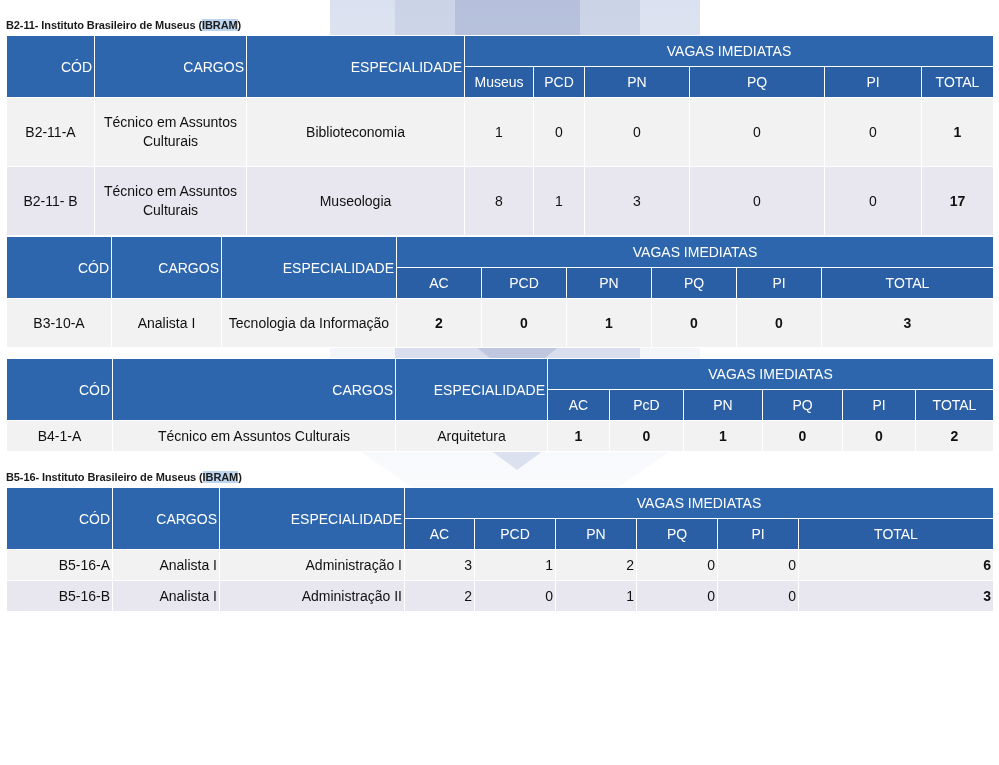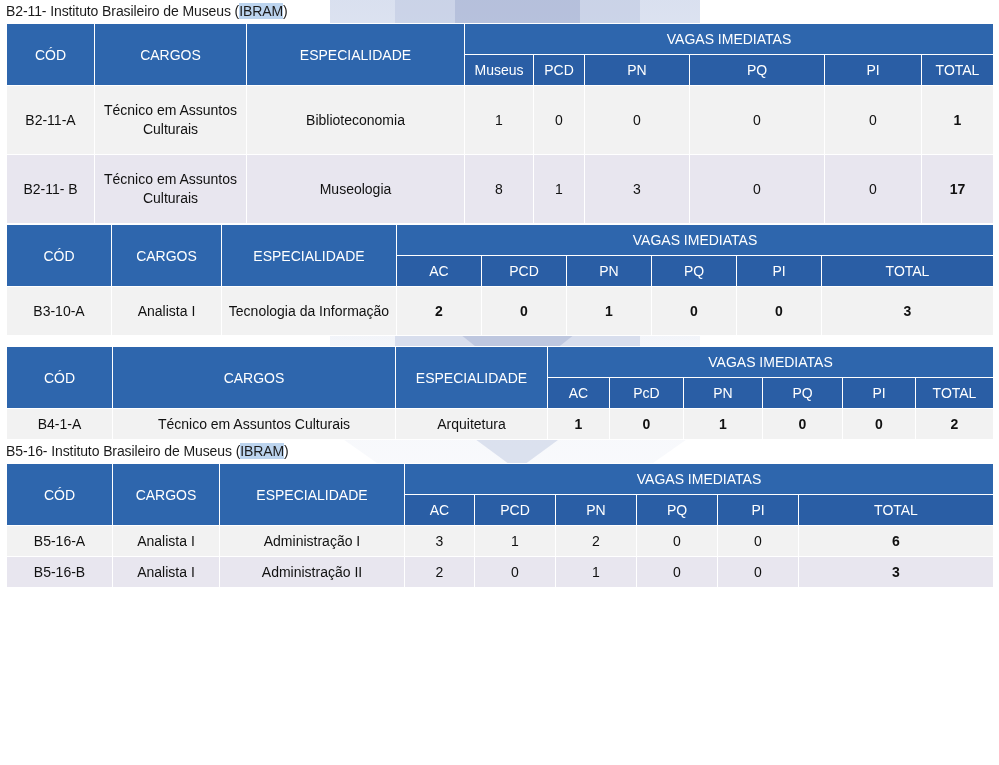--- a/index.html
+++ b/index.html
@@ -13,24 +13,24 @@
   }
   
   .bg-watermark{
     position:absolute;top:0;left:0;width:999px;height:765px;
     pointer-events:none;z-index:0;
   }
   .page{position:relative;z-index:1;padding:0 0 0 0;}
 
   .section{margin:0 0 0 0;}
   .section-title{
-    font-size:14px;
-    font-weight:normal;
+    font-size:11px;
+    font-weight:bold;
     color:#1b1b1b;
-    padding:3px 0 4px 6px;
+    padding:19px 0 4px 6px;
     letter-spacing:-0.1px;
   }
   .hl{background:#bcd4ee;}
 
   table{
     border-collapse:collapse;
     table-layout:fixed;
     margin-left:6px;
   }
   th,td{
@@ -67,23 +67,23 @@
   #t2 tbody td{height:44px;line-height:19px;}
 
   
   #t3{width:987px;}
   #t3 thead th{height:26px;}
   #t3 tbody td{height:26px;}
 
   
   #t4{width:987px;}
   #t4 thead th{height:26px;}
-  #t4 tbody td{height:26px;}
-
-  .t1-head-tall{height:54px !important;}
+  #t4 tbody td{height:26px;text-align:right;}
+
+  .t1-head-tall{height:54px !important;text-align:right;}
 </style>
 </head>
 <body>
 
 <svg class="bg-watermark" viewBox="0 0 999 765" xmlns="http://www.w3.org/2000/svg">
   <defs>
     <linearGradient id="g1" x1="0" y1="0" x2="0" y2="1">
       <stop offset="0%" stop-color="#cdd6ea" stop-opacity="0.75"></stop>
       <stop offset="100%" stop-color="#eef1f7" stop-opacity="0.2"></stop>
     </linearGradient>

